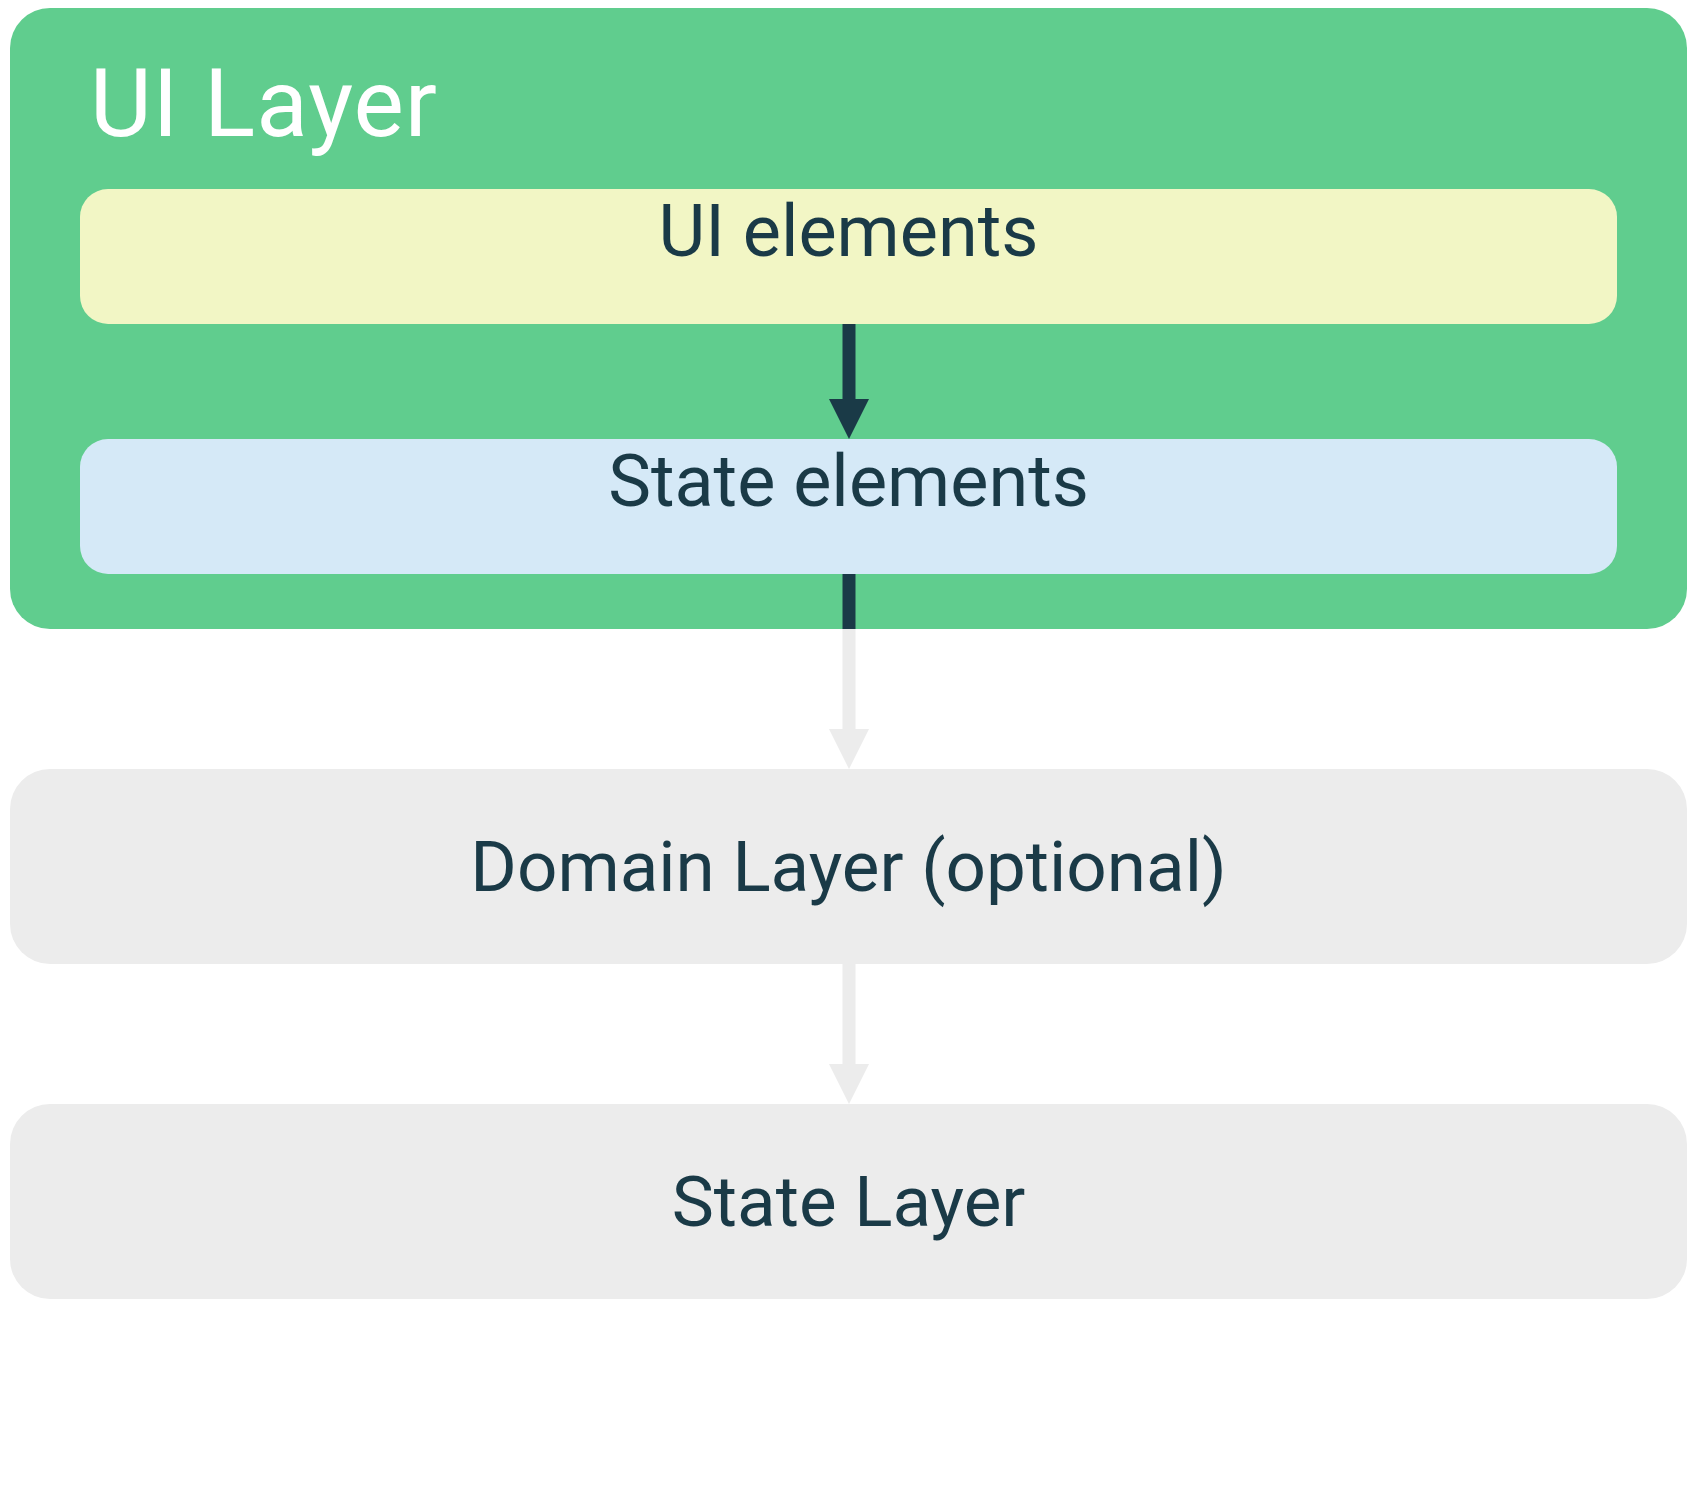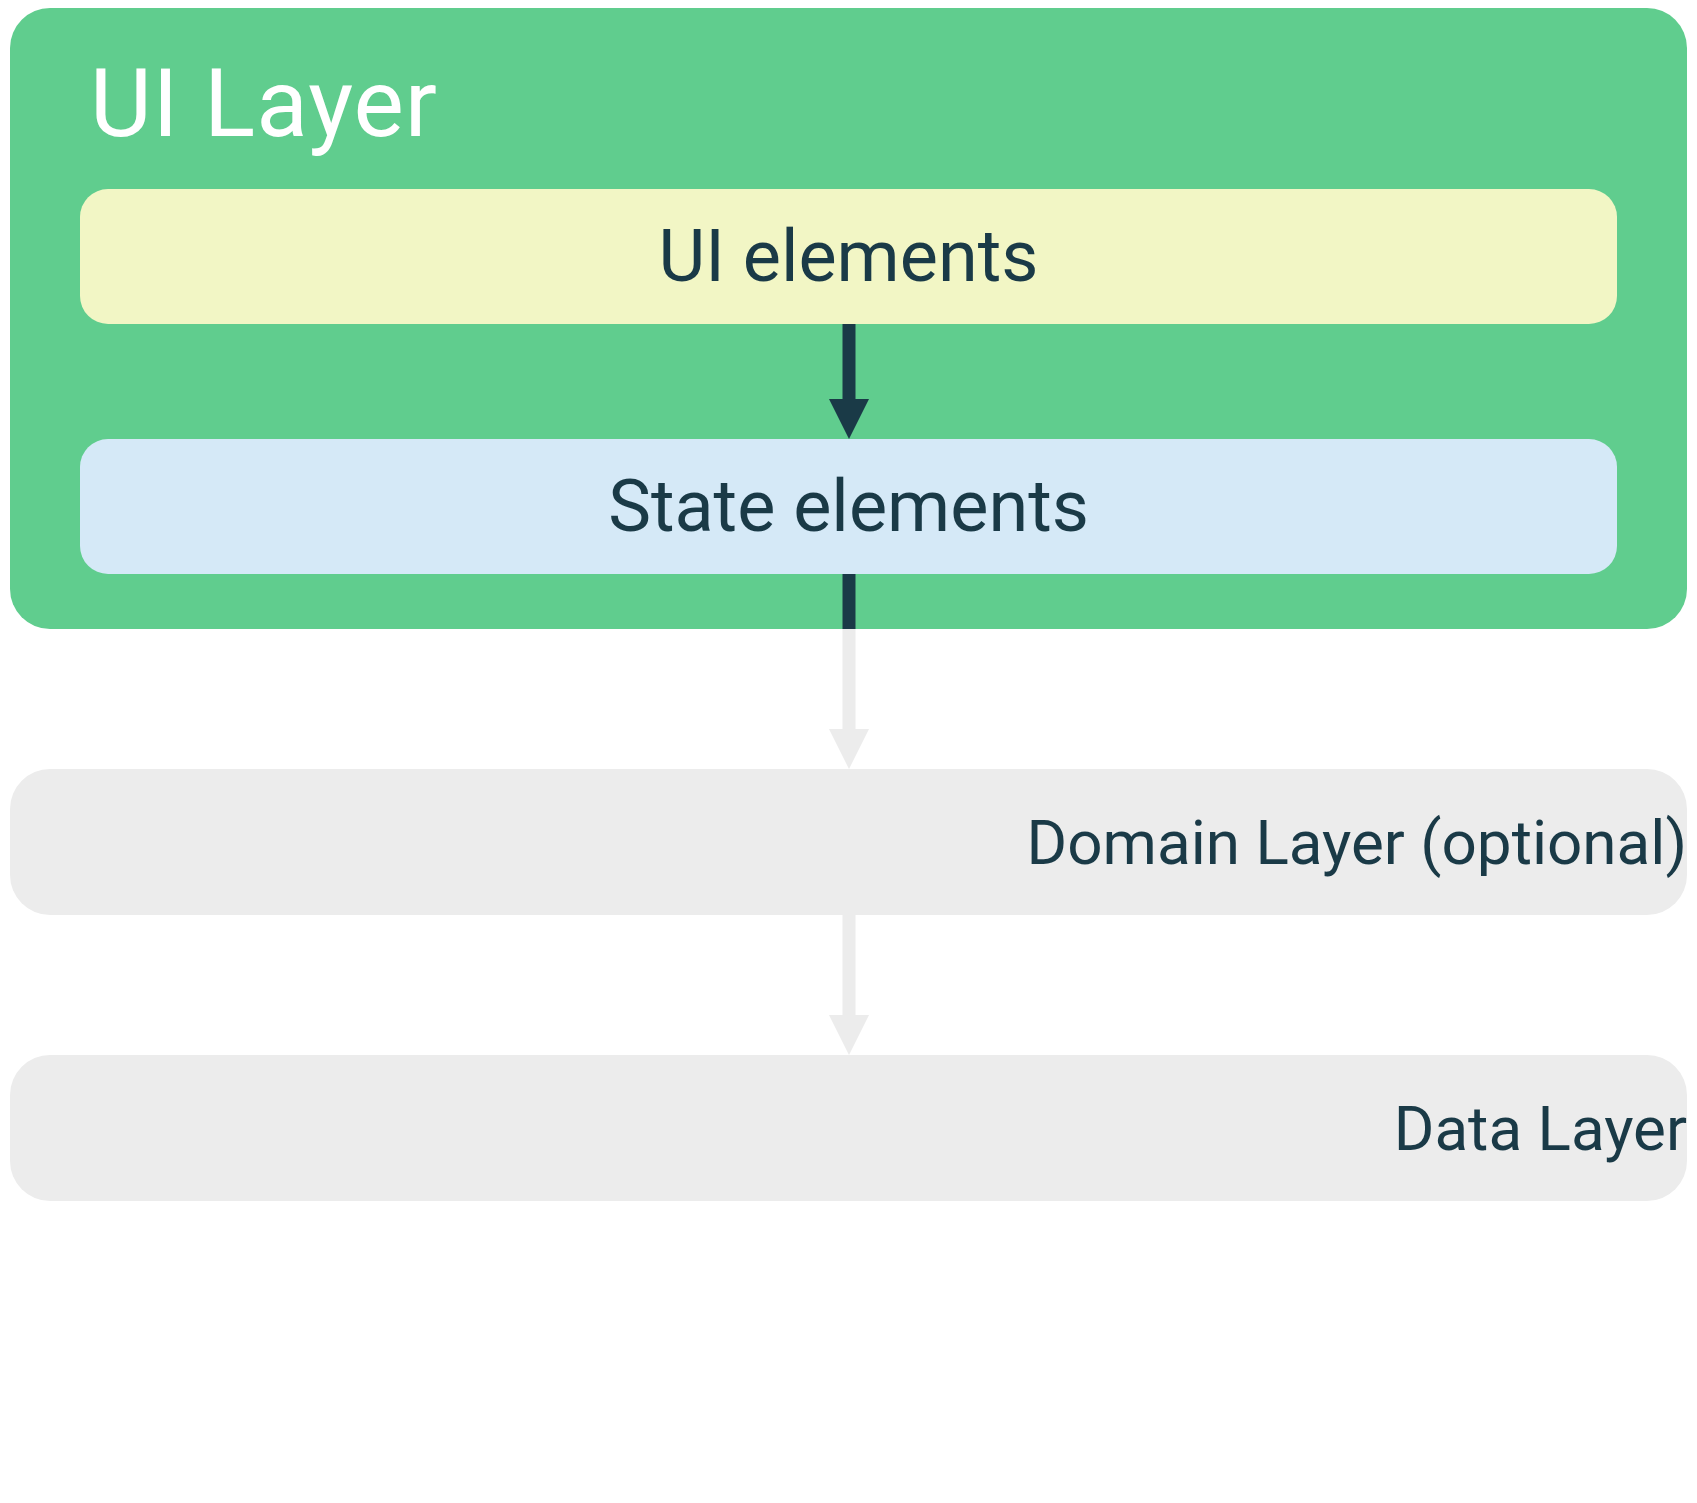--- a/index.html
+++ b/index.html
@@ -31,41 +31,41 @@
       font-weight: 400;
       padding-left: 10px;
       padding-bottom: 30px;
       letter-spacing: 1px;
     }
     .inner-box {
       width: 100%;
       height: 135px;
       border-radius: 28px;
       display: flex;
-      align-items: center;
+      align-items: flex-start;
       justify-content: center;
       font-size: 72px;
       font-weight: 400;
       color: #1a3a47;
     }
     .ui-elements-box {
       background: #f2f6c5;
     }
     .state-holders-box {
       background: #d5e9f7;
     }
     .layer-box {
       width: 100%;
-      height: 146px;
+      height: 195px;
       background: #ececec;
       border-radius: 40px;
       display: flex;
       align-items: center;
-      justify-content: flex-end;
-      font-size: 62px;
+      justify-content: center;
+      font-size: 71px;
       font-weight: 400;
       color: #1a3a47;
     }
     .arrow-container {
       display: flex;
       justify-content: center;
       align-items: center;
     }
     .arrow-dark {
       height: 115px;
@@ -120,14 +120,14 @@
 </div>
 
 <div class="arrow-container arrow-light">
   <svg width="50" height="140" viewBox="0 0 50 140">
     <line x1="25" y1="0" x2="25" y2="105" stroke="#ececec" stroke-width="13"></line>
     <polygon points="25,140 5,100 45,100" fill="#ececec"></polygon>
   </svg>
 </div>
 
 <div class="layer-box">
-  <span>Data Layer</span>
+  <span>State Layer</span>
 </div>
 
 </body></html>

